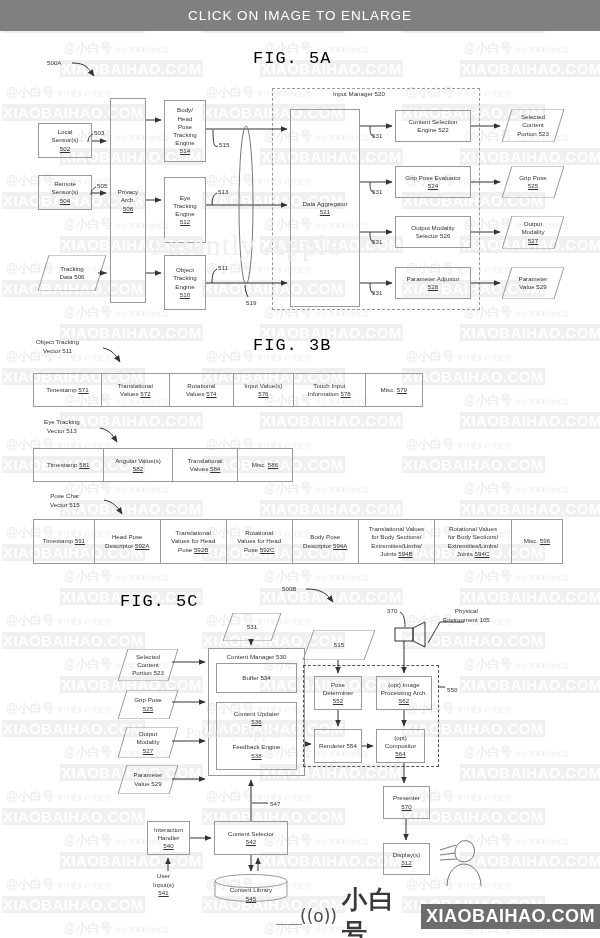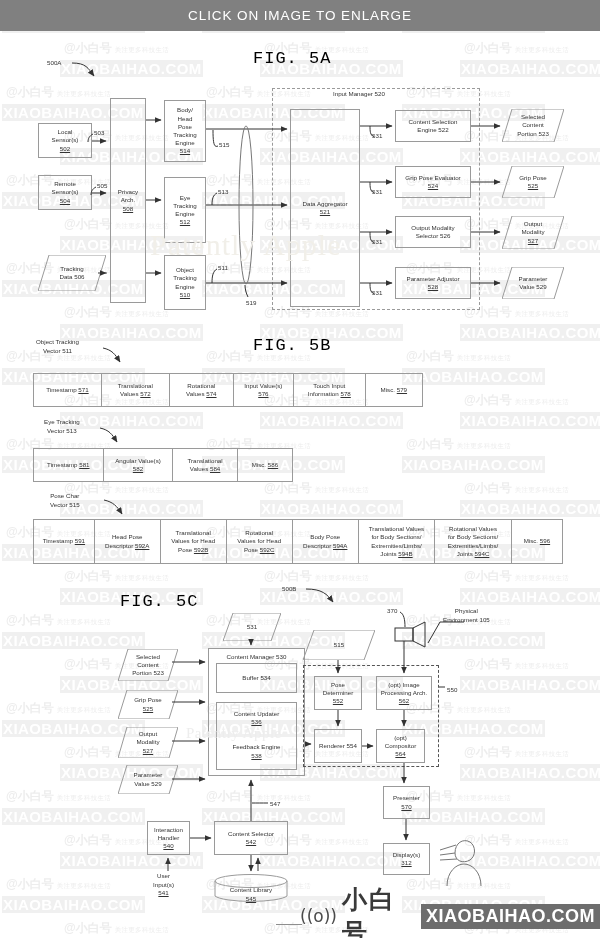--- a/index.html
+++ b/index.html
@@ -563,21 +563,21 @@
         <polygon points="10,0 62,0 52,32 0,32" fill="none" stroke="#9a9a9a" stroke-width="1"></polygon>
       </svg>
     <div class="ptxt">
         <div>
       <div>Parameter</div>
       <div>Value 529</div>
     </div>
       </div>
   </div>
 
-  <div class="fig-title" style="left:253px;top:336px;">FIG. 5B</div>
+  <div class="fig-title" style="left:253px;top:336px;">FIG. 3B</div>
 
   <div class="lbl c" style="left:36px;top:338px;line-height:1.45;">
     <div>Object Tracking</div>
     <div>Vector 511</div>
   </div>
   <div class="vtable" id="tbl0" style="left:33px;top:373px;width:390px;height:34px;">
       <div class="cell" style="flex: 0 0 17.5%;">
         <div>
           <div>Timestamp <u>571</u></div>
         </div>

